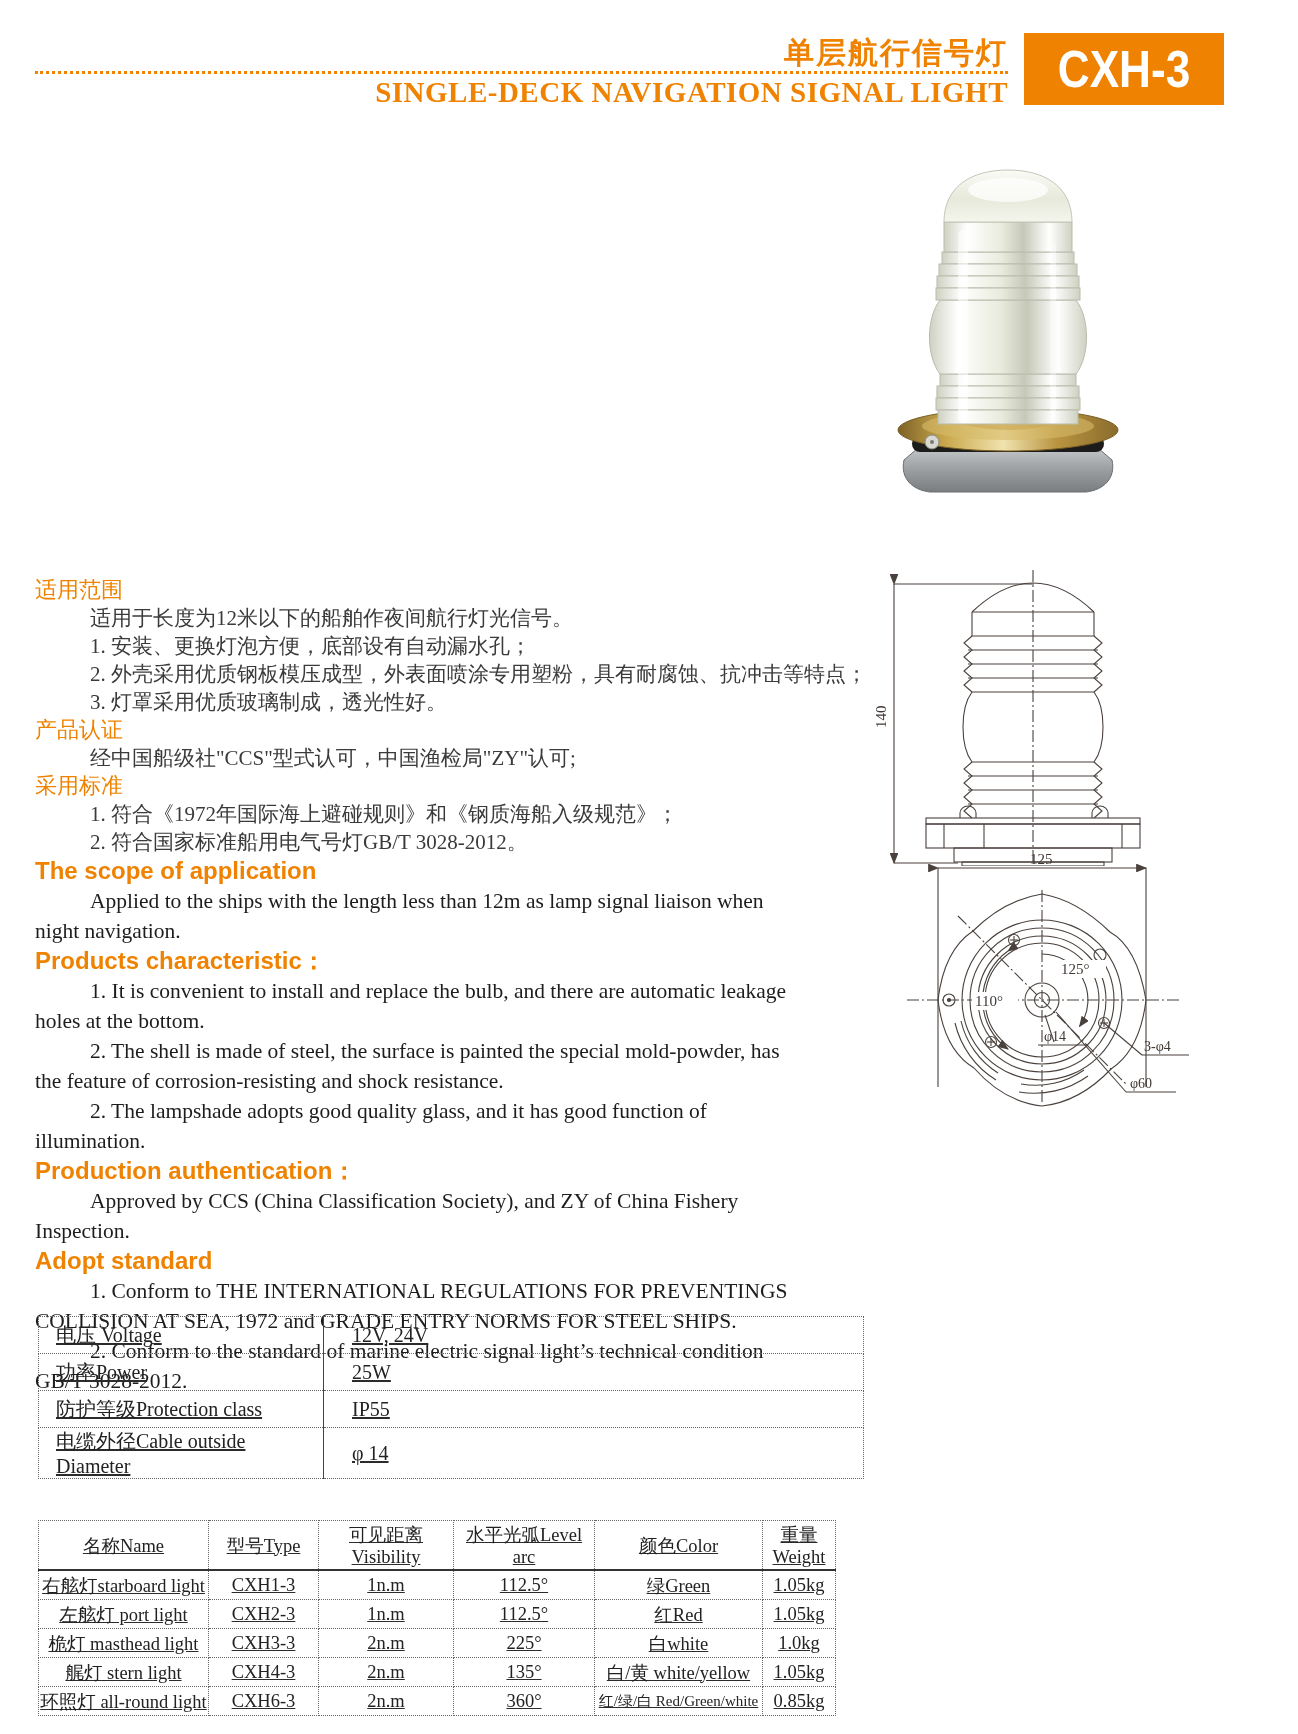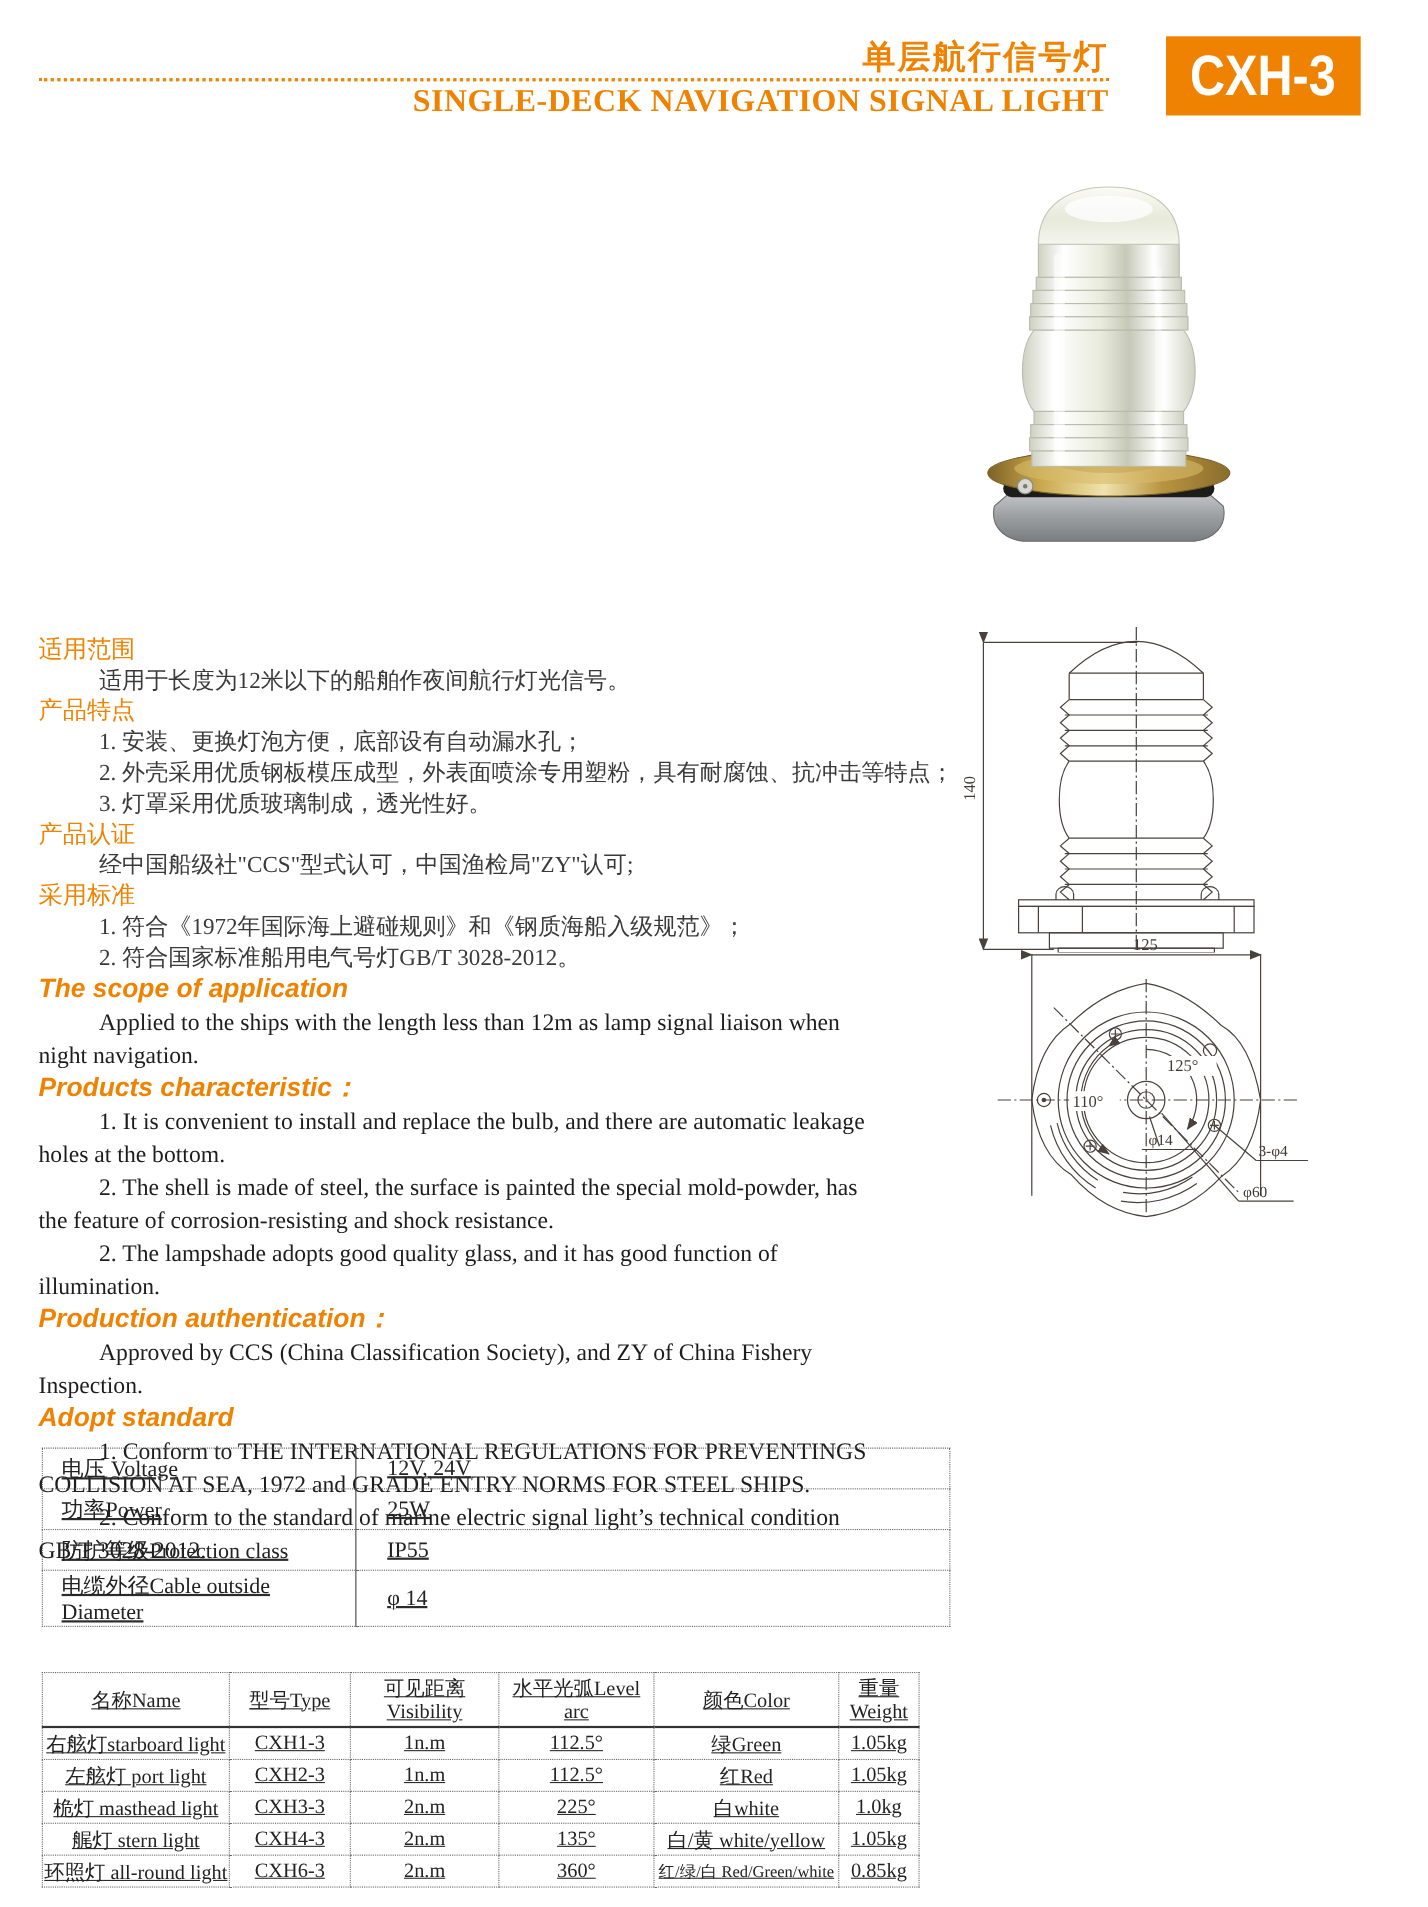--- a/index.html
+++ b/index.html
@@ -5,36 +5,36 @@
   html,body{margin:0;padding:0;background:#fff;}
   .page{position:relative;width:1298px;height:1734px;background:#fff;overflow:hidden;
         font-family:"Liberation Serif","DejaVu Serif",serif;color:#2b2b2b;}
   
   .header-text{position:absolute;left:35px;top:36px;width:973px;text-align:right;}
   .title-cn{font-family:"Liberation Sans","DejaVu Sans",sans-serif;font-weight:bold;
             font-size:30px;line-height:34px;color:#ef8301;letter-spacing:2px;}
   .dotted-rule{border-bottom:3px dotted #ef8301;height:0;margin:1px 0 2px 0;}
   .title-en{font-family:Liberation Serif, serif;font-weight:bold;
             font-size:29px;line-height:33px;color:#ef8301;letter-spacing:.5px;}
-  .badge{position:absolute;left:1024px;top:33px;width:177px;height:72px;background:#ef8301;
-         display:flex;align-items:center;justify-content:center;margin-left:36px;}
+  .badge{position:absolute;left:1024px;top:33px;width:200px;height:72px;background:#ef8301;
+         display:flex;align-items:center;justify-content:center;}
   .badge span{font-family:"Liberation Sans","DejaVu Sans",sans-serif;font-weight:bold;
          font-size:48px;color:#fff;transform:scale(.92,1.08);letter-spacing:0;}
   
   .photo{position:absolute;left:852px;top:158px;width:312px;height:340px;}
   .draw-side{position:absolute;left:868px;top:566px;width:312px;height:300px;}
   .draw-bottom{position:absolute;left:892px;top:852px;width:300px;height:255px;}
   svg text{font-family:"Liberation Serif","DejaVu Serif",serif;fill:#3f3833;}
   
   .content{position:absolute;left:35px;top:576px;width:840px;}
   .cn-h{font-family:"Liberation Sans","DejaVu Sans",sans-serif;font-weight:normal;
         font-size:22px;line-height:28px;color:#ef8301;margin:0;}
   .cn-line{font-size:21px;line-height:28px;margin:0;padding-left:55px;white-space:nowrap;color:#3a3a3a;}
   .en-h{font-family:"Liberation Sans","DejaVu Sans",sans-serif;font-weight:bold;
-        font-size:24px;line-height:30px;color:#ef8301;margin:0;font-style:italic;}
+        font-size:24px;line-height:30px;color:#ef8301;margin:0;}
   .en-p{font-size:21.5px;line-height:30px;margin:0;text-indent:55px;max-width:770px;color:#1d1d1d;}
   
   table{border-collapse:collapse;table-layout:fixed;text-decoration:underline;}
   .spec{position:absolute;left:38px;top:1316px;width:825px;}
   .spec td{border:1px dotted #666;height:36px;font-size:20px;color:#222;padding:0 0 0 17px;}
   .spec td.val{border-left:1px solid #444;padding-left:28px;}
   .models{position:absolute;left:38px;top:1520px;width:797px;text-align:center;}
   .models th{border:1px dotted #666;border-bottom:2px solid #333;height:25px;
              font-weight:normal;font-size:18.5px;color:#222;}
   .models td{border:1px dotted #666;height:26px;font-size:18.5px;color:#222;}
@@ -227,21 +227,20 @@
       <text font-size="14" x="152" y="189">φ14</text>
       <text font-size="14" x="252" y="199">3-φ4</text>
       <text font-size="14" x="238" y="236">φ60</text>
       <text font-size="15" x="138" y="12">125</text>
     </svg>
   </div>
 
   <div class="content">
     <h3 class="cn-h">适用范围</h3>
     <p class="cn-line">适用于长度为12米以下的船舶作夜间航行灯光信号。</p>
-    <h3 class="cn-h">产品特点</h3>
     <p class="cn-line">1. 安装、更换灯泡方便，底部设有自动漏水孔；</p>
     <p class="cn-line">2. 外壳采用优质钢板模压成型，外表面喷涂专用塑粉，具有耐腐蚀、抗冲击等特点；</p>
     <p class="cn-line">3. 灯罩采用优质玻璃制成，透光性好。</p>
     <h3 class="cn-h">产品认证</h3>
     <p class="cn-line">经中国船级社"CCS"型式认可，中国渔检局"ZY"认可;</p>
     <h3 class="cn-h">采用标准</h3>
     <p class="cn-line">1. 符合《1972年国际海上避碰规则》和《钢质海船入级规范》；</p>
     <p class="cn-line">2. 符合国家标准船用电气号灯GB/T 3028-2012。</p>
 
     <h3 class="en-h">The scope of application</h3>

